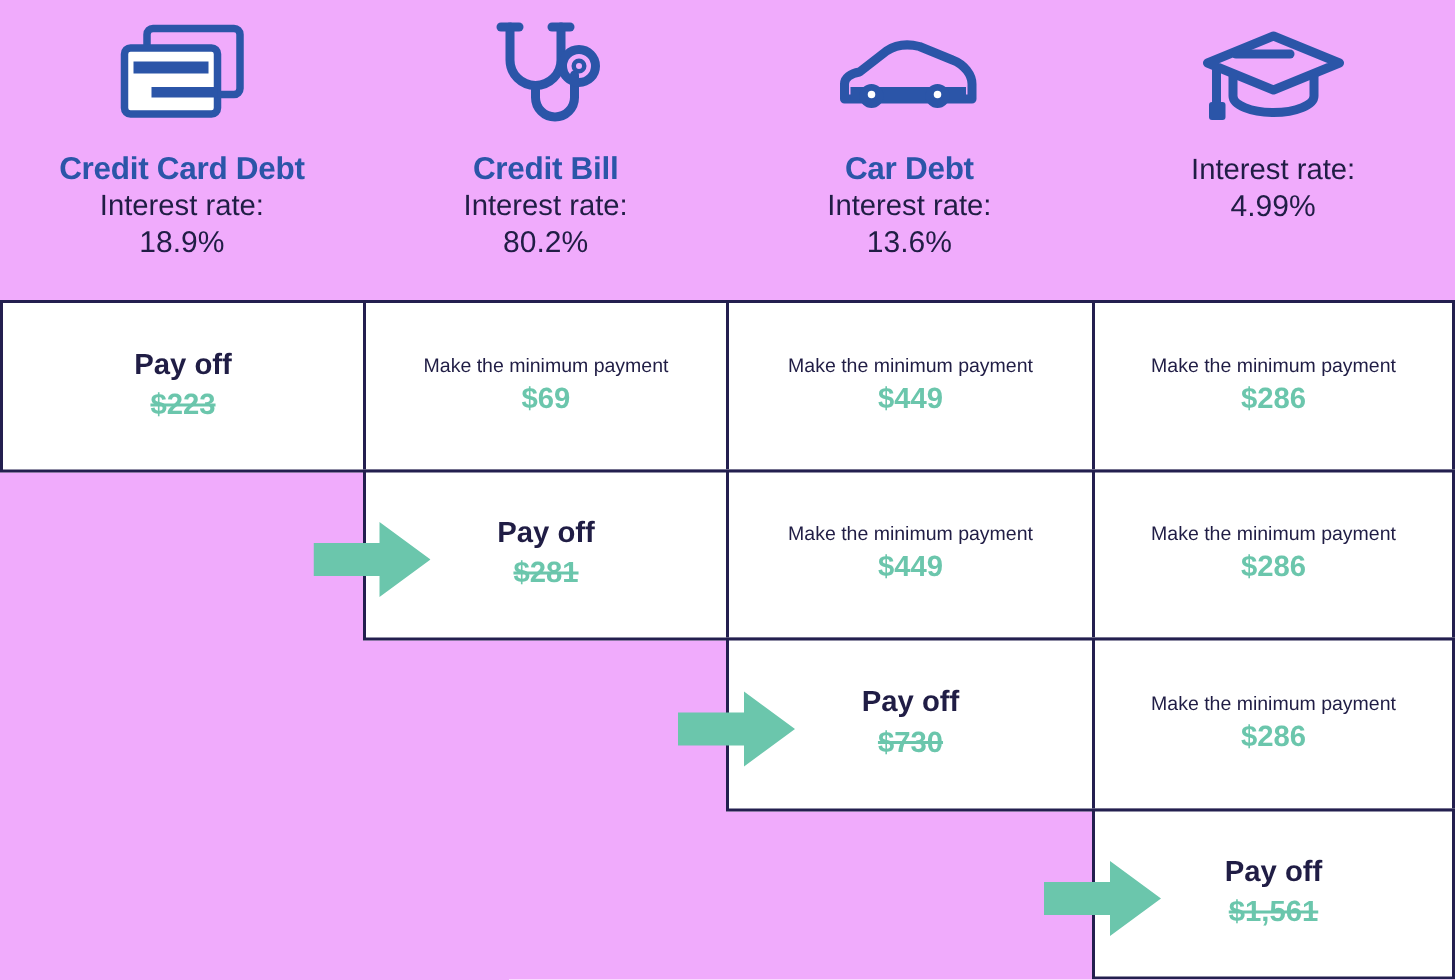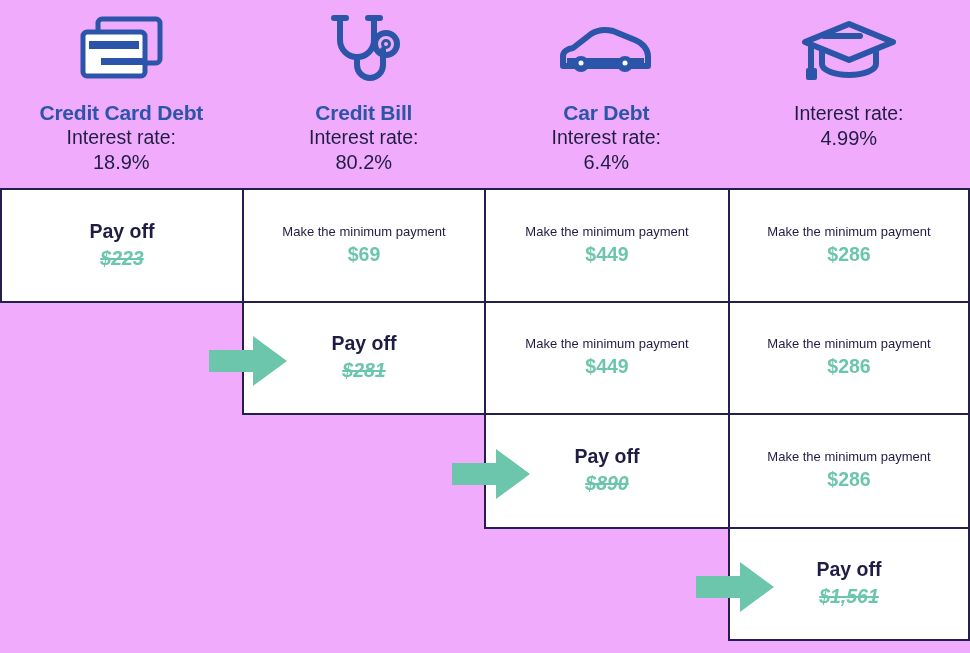--- a/index.html
+++ b/index.html
@@ -65,21 +65,21 @@
     font-size: 20px;
     color: #201d45;
     line-height: 1.22;
     text-align: center;
   }
 
   
   .grid {
     position: absolute;
     left: 0;
-    top: 188px;
+    top: 200px;
     width: 970px;
     height: 453px;
   }
   .cell {
     position: absolute;
     box-sizing: border-box;
     border: 2px solid #231f4f;
     background: #ffffff;
     display: flex;
     flex-direction: column;
@@ -105,21 +105,20 @@
     font-size: 19.5px;
     font-weight: bold;
     color: #6bc6ac;
     line-height: 1.3;
     text-align: center;
     margin-top: 2px;
   }
   .cell-amount.struck {
     text-decoration: line-through;
     text-decoration-thickness: 2px;
-    font-style: italic;
   }
 
   
   .arrow {
     position: absolute;
     width: 78px;
     height: 56px;
     pointer-events: none;
   }
   .arrow svg { display: block; }
@@ -171,21 +170,21 @@
           <path d="M12 56 L12 46 C12 42 16 39 22 38 L40 24 C46 20 54 19 62 21 L84 30 C92 33 97 40 97 46 L97 56 Z" fill="none" stroke="#2b55a8" stroke-width="6" stroke-linejoin="round"></path>
           <path d="M16 52 L93 52" stroke="#2b55a8" stroke-width="8"></path>
           <circle cx="30" cy="54" r="8" fill="#2b55a8"></circle>
           <circle cx="30" cy="53" r="2.5" fill="#ffffff"></circle>
           <circle cx="74" cy="54" r="8" fill="#2b55a8"></circle>
           <circle cx="74" cy="53" r="2.5" fill="#ffffff"></circle>
         </svg>
       </div>
       <div class="debt-title">Car Debt</div>
       <div class="rate-label">Interest rate:</div>
-      <div class="rate-value">6.4%</div>
+      <div class="rate-value">13.6%</div>
     </div>
 
     <div class="header-col">
       <div class="icon-wrap">
         <svg width="110" height="80" viewBox="0 0 110 80" aria-hidden="true">
           <g fill="none" stroke="#2b55a8" stroke-width="6" stroke-linejoin="round">
             <path d="M55 14 L99 32 L55 50 L11 32 Z"></path>
             <path d="M28 40 L28 54 C28 60 40 65 55 65 C70 65 82 60 82 54 L82 40"></path>
             <path d="M17 34 L17 62"></path>
           </g>
@@ -228,21 +227,21 @@
     </div>
     <div class="cell" style="left:728px; top:113px; width:242px; height:114px;">
       <div class="cell-action">Make the minimum payment</div>
       <div class="cell-amount">$286</div>
     </div>
 
     <div class="cell empty" style="left:0px; top:225px; width:244px; height:116px;"></div>
     <div class="cell empty" style="left:242px; top:225px; width:244px; height:116px;"></div>
     <div class="cell" style="left:484px; top:225px; width:246px; height:116px;">
       <div class="cell-action payoff">Pay off</div>
-      <div class="cell-amount struck">$890</div>
+      <div class="cell-amount struck">$730</div>
     </div>
     <div class="cell" style="left:728px; top:225px; width:242px; height:116px;">
       <div class="cell-action">Make the minimum payment</div>
       <div class="cell-amount">$286</div>
     </div>
 
     <div class="cell empty" style="left:0px; top:339px; width:244px; height:114px;"></div>
     <div class="cell empty" style="left:242px; top:339px; width:244px; height:114px;"></div>
     <div class="cell empty" style="left:484px; top:339px; width:246px; height:114px;"></div>
     <div class="cell" style="left:728px; top:339px; width:242px; height:114px;">

